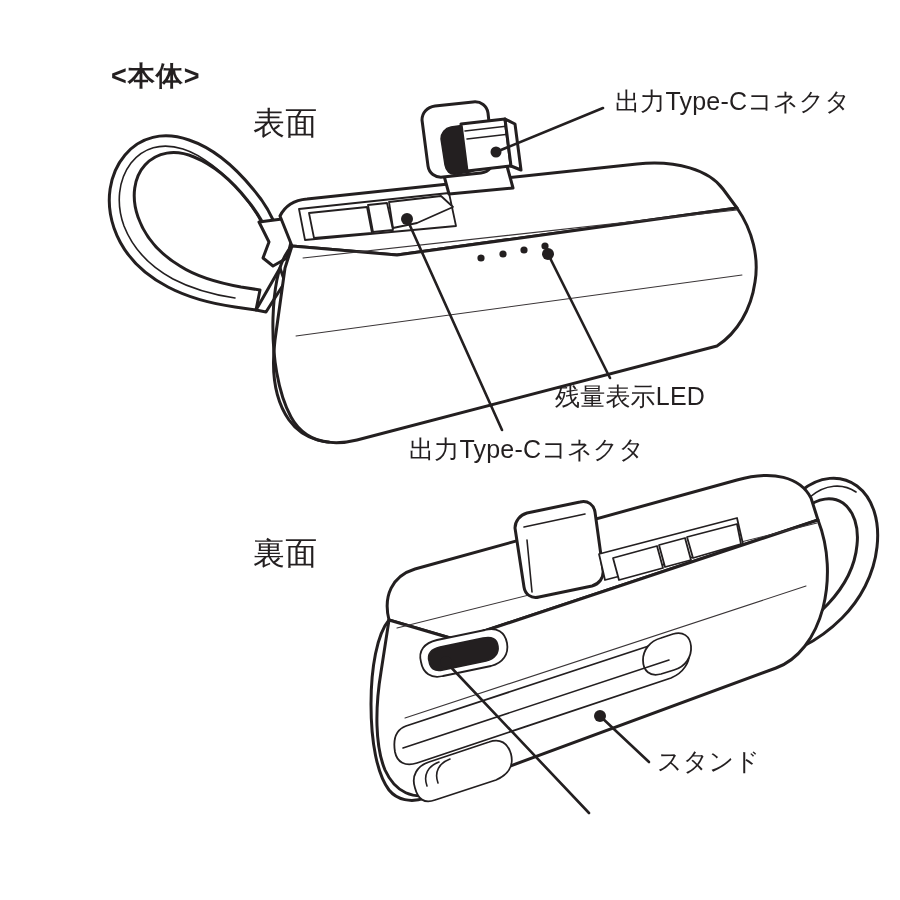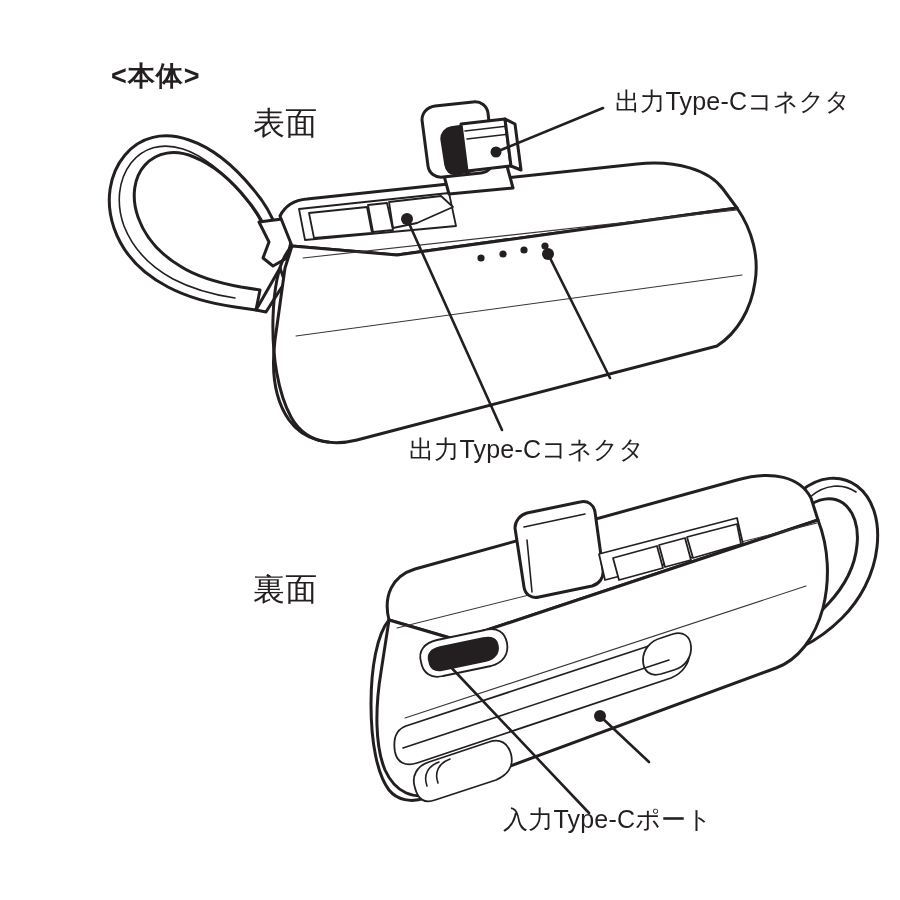--- a/index.html
+++ b/index.html
@@ -433,21 +433,22 @@
       </g>
     </g>
   </svg>
 
   <div class="label label-section" style="left: 74px; top: 62px;">&lt;本体&gt;</div>
 
   <div class="label label-side" style="left: 216px; top: 106px;">表面</div>
 
   <div class="label" style="left: 578px; top: 88px;">出力Type-Cコネクタ</div>
 
+  <div class="label" style="left: 518px; top: 383px;">残量表示LED</div>
 
   <div class="label" style="left: 372px; top: 436px;">出力Type-Cコネクタ</div>
 
-  <div class="label label-side" style="left: 216px; top: 574px; font-family: Liberation Mono, monospace;">裏面</div>
-
-
-  <div class="label" style="left: 466px; top: 806px;">入力Type-Cポート</div>
+  <div class="label label-side" style="left: 216px; top: 536px;">裏面</div>
+
+  <div class="label" style="left: 620px; top: 748px;">スタンド</div>
+
 
 </div>
 
 </body></html>

